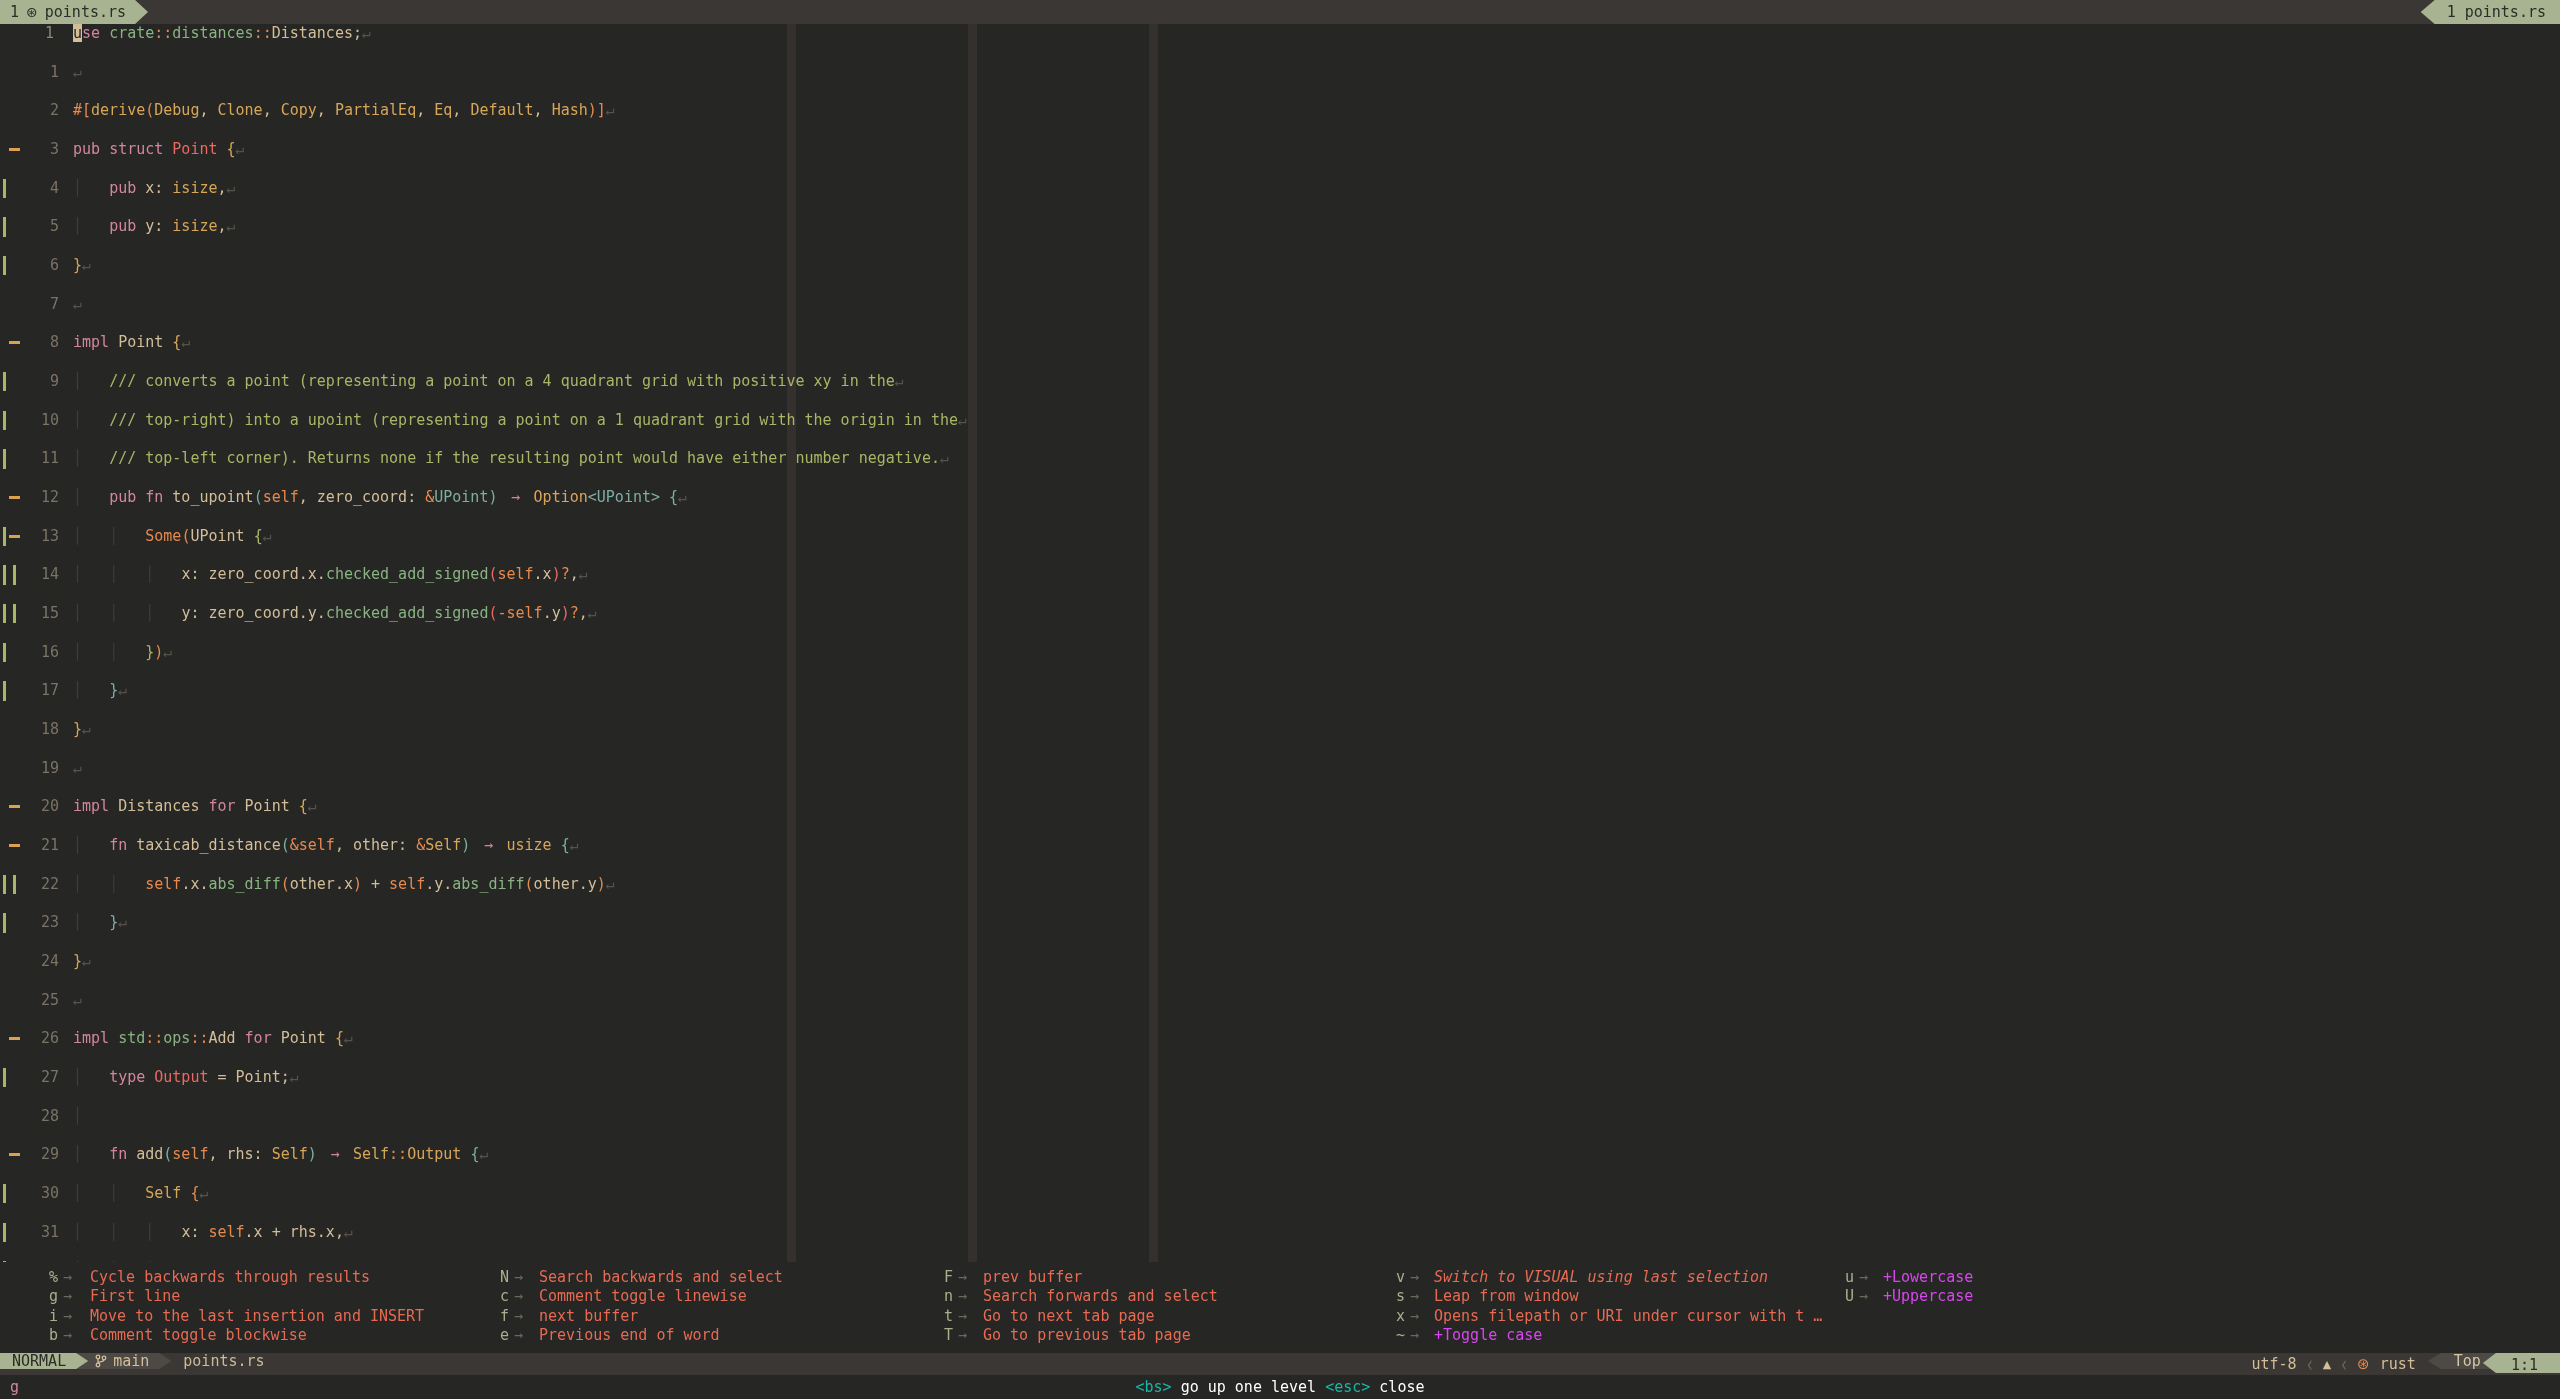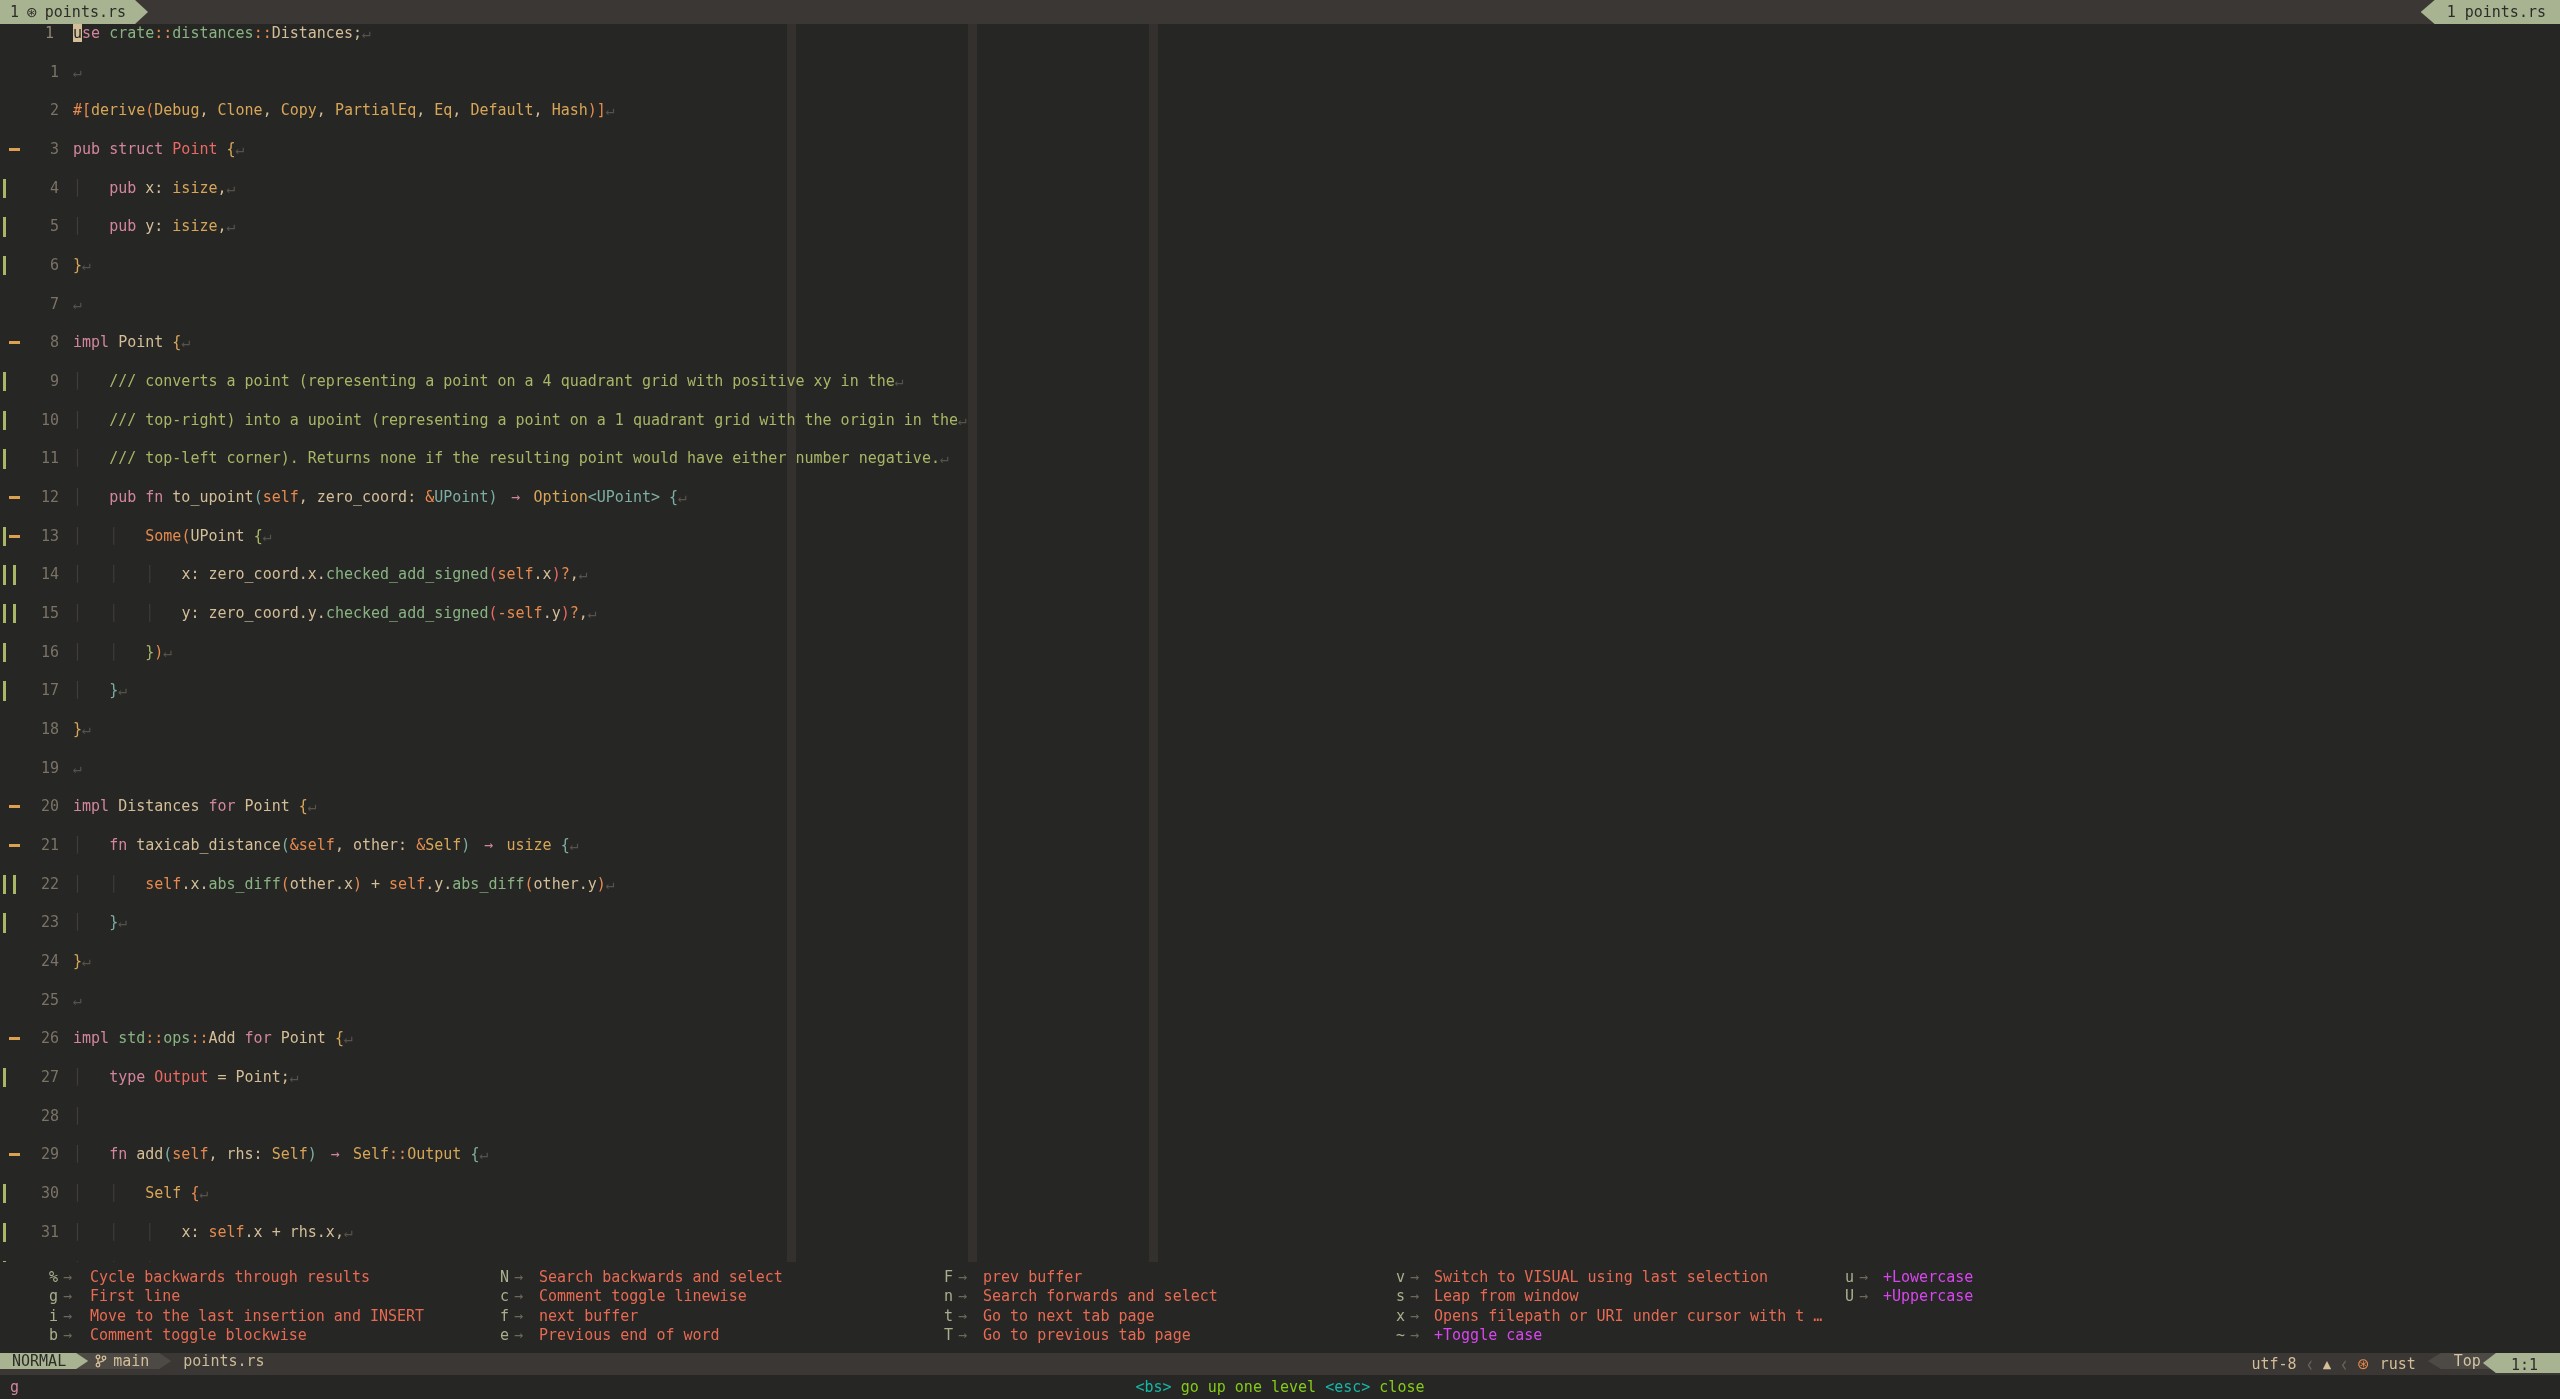--- a/index.html
+++ b/index.html
@@ -71,21 +71,21 @@
   .seg-pos{
     background:#a8b491;color:#2c2c28;padding:4px 22px 0 28px;margin-left:-14px;z-index:2;
     clip-path:polygon(0 50%,13px 0,100% 0,100% 100%,13px 100%);
     align-items:center;
   }
   
   #msgline{position:relative;height:24px;background:#262625;line-height:24px;}
   #pending-key{position:absolute;left:10px;color:#d3869b;}
   #msg-center{position:absolute;left:0;right:0;text-align:center;}
   .hint-key{color:#14b8a6;}
-  .hint-desc{color:#84cc16;text-align:right;}
+  .hint-desc{color:#ffffff;text-align:right;}
 </style>
 </head>
 <body>
 
 <div id="screen">
 
   <div id="tabline">
     <div class="tab-left">
       <span>1</span>
         <span class="tab-icon">⊛</span>
@@ -167,21 +167,21 @@
       <span class="wk-arrow" style="left: 958px; top: 25.4px;">→</span>
       <span class="wk-desc" style="left: 983px; top: 25.4px;">Search forwards and select</span>
       <span class="wk-key" style="left: 944px; top: 44.8px;">t</span>
       <span class="wk-arrow" style="left: 958px; top: 44.8px;">→</span>
       <span class="wk-desc" style="left: 983px; top: 44.8px;">Go to next tab page</span>
       <span class="wk-key" style="left: 944px; top: 64.2px;">T</span>
       <span class="wk-arrow" style="left: 958px; top: 64.2px;">→</span>
       <span class="wk-desc" style="left: 983px; top: 64.2px;">Go to previous tab page</span>
       <span class="wk-key" style="left: 1396px; top: 6px;">v</span>
       <span class="wk-arrow" style="left: 1410px; top: 6px;">→</span>
-      <span class="wk-desc" style="left: 1434px; top: 6px;">Switch to VISUAL using last selection</span>
+      <span class="wk-desc" style="left: 1434px; top: 6px; font-style: italic;">Switch to VISUAL using last selection</span>
       <span class="wk-key" style="left: 1396px; top: 25.4px;">s</span>
       <span class="wk-arrow" style="left: 1410px; top: 25.4px;">→</span>
       <span class="wk-desc" style="left: 1434px; top: 25.4px;">Leap from window</span>
       <span class="wk-key" style="left: 1396px; top: 44.8px;">x</span>
       <span class="wk-arrow" style="left: 1410px; top: 44.8px;">→</span>
       <span class="wk-desc" style="left: 1434px; top: 44.8px;">Opens filepath or URI under cursor with t …</span>
       <span class="wk-key" style="left: 1396px; top: 64.2px;">~</span>
       <span class="wk-arrow" style="left: 1410px; top: 64.2px;">→</span>
       <span class="wk-desc group" style="left: 1434px; top: 64.2px;">+Toggle case</span>
       <span class="wk-key" style="left: 1845px; top: 6px;">u</span>

